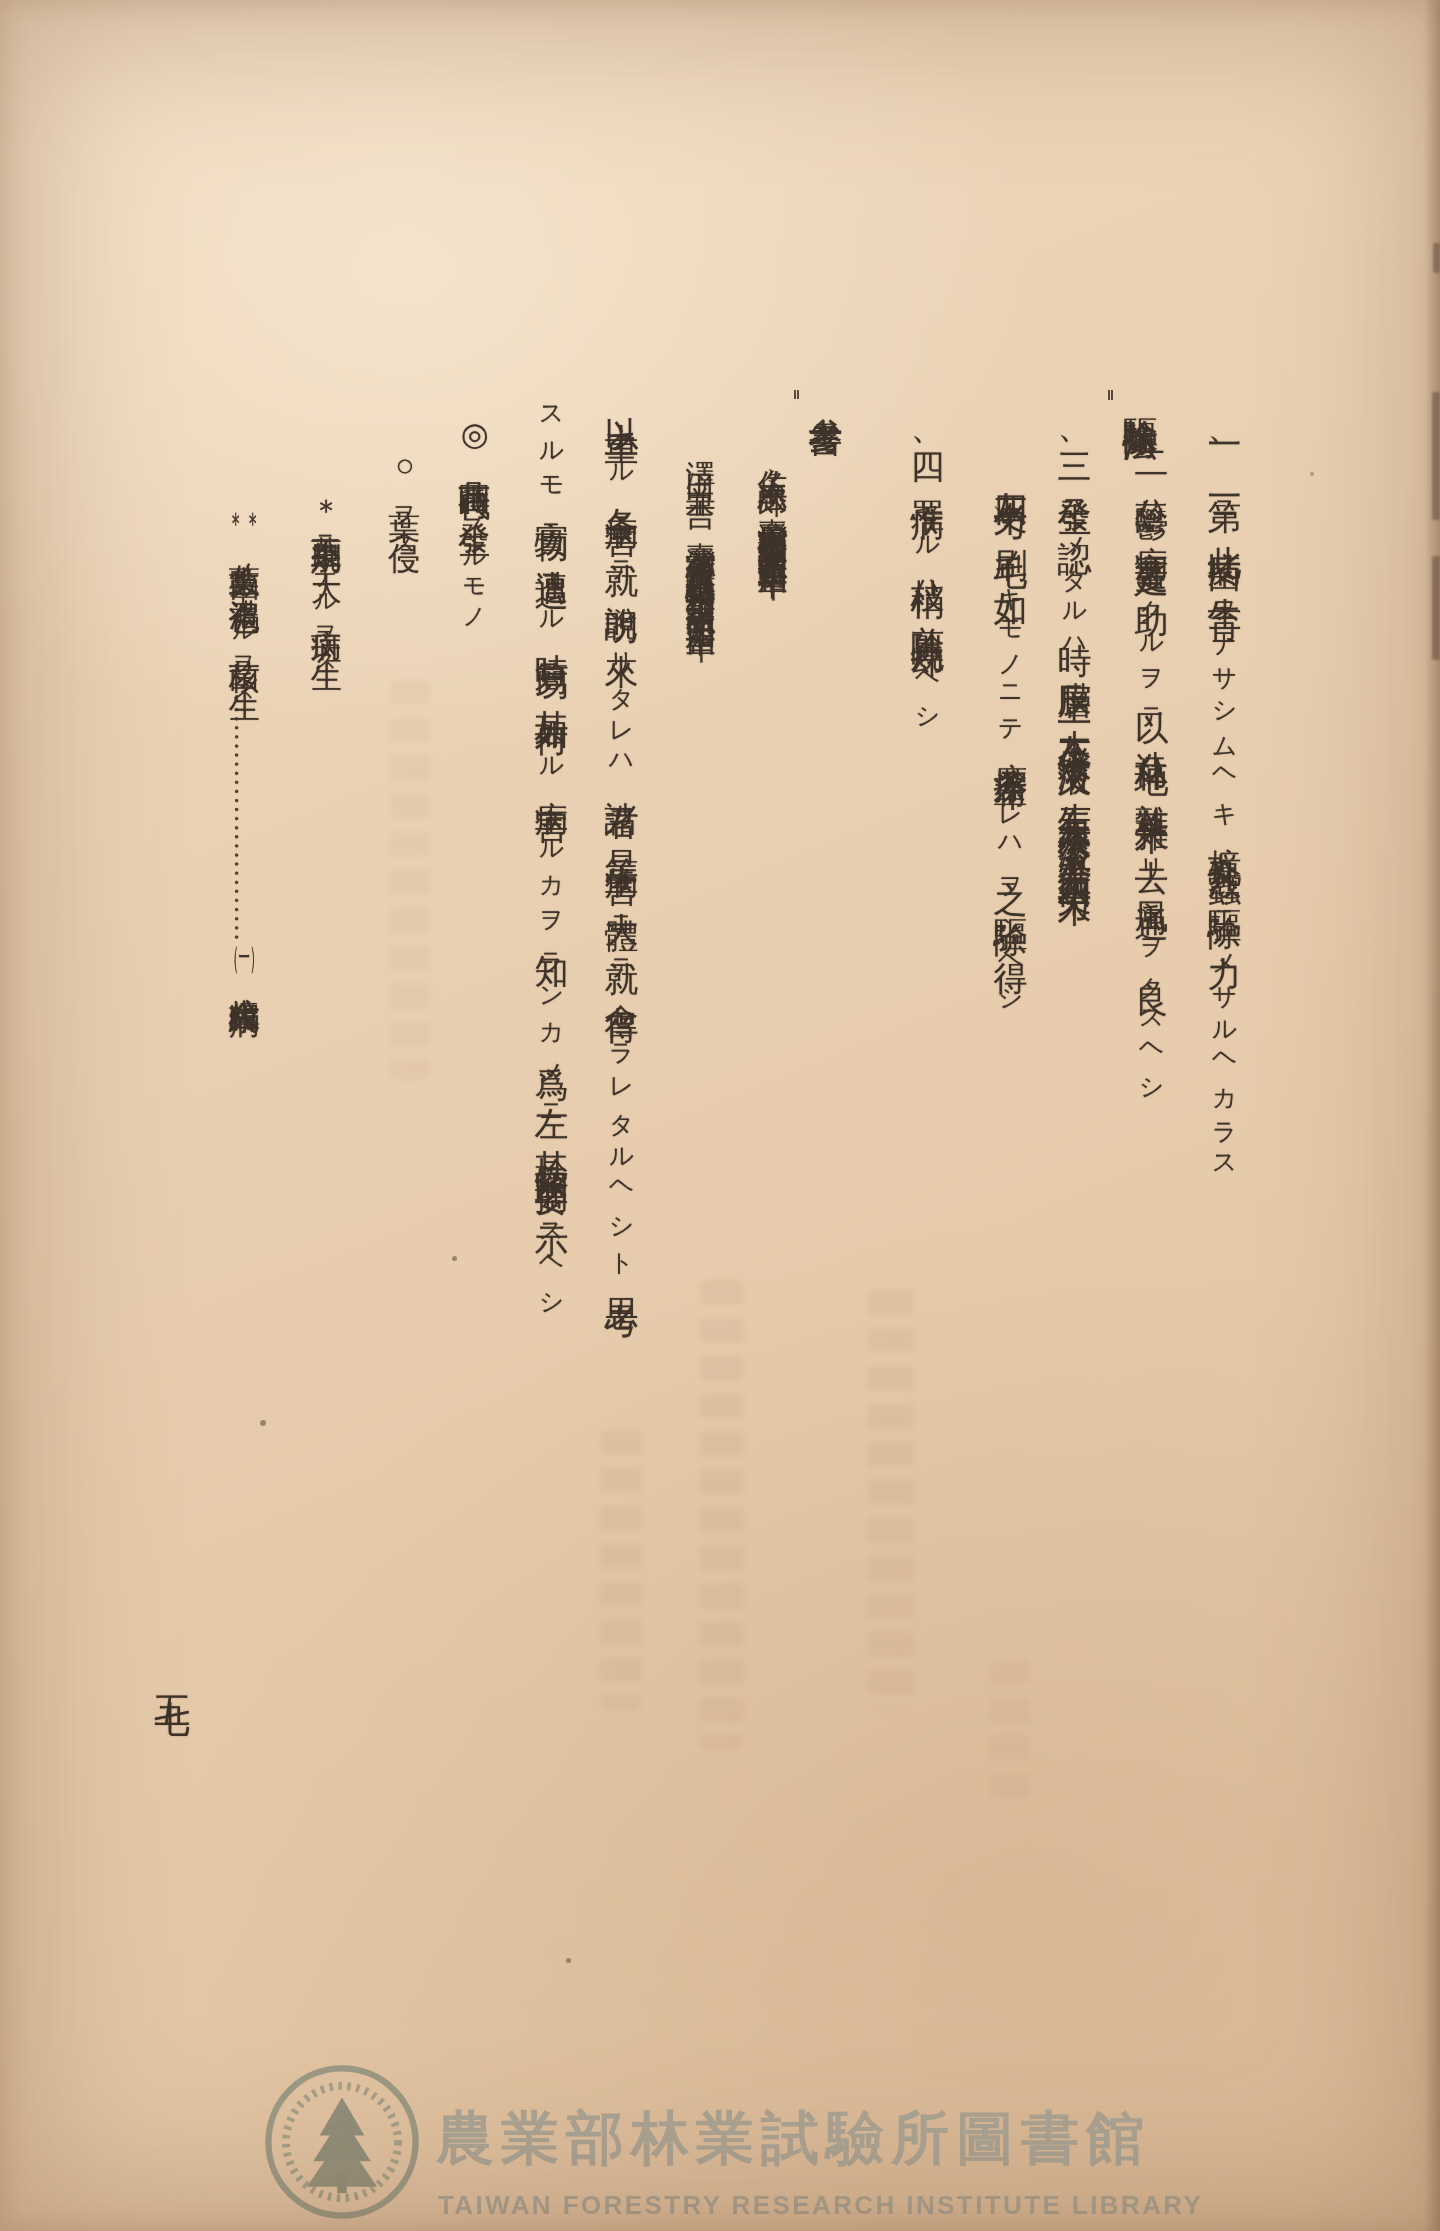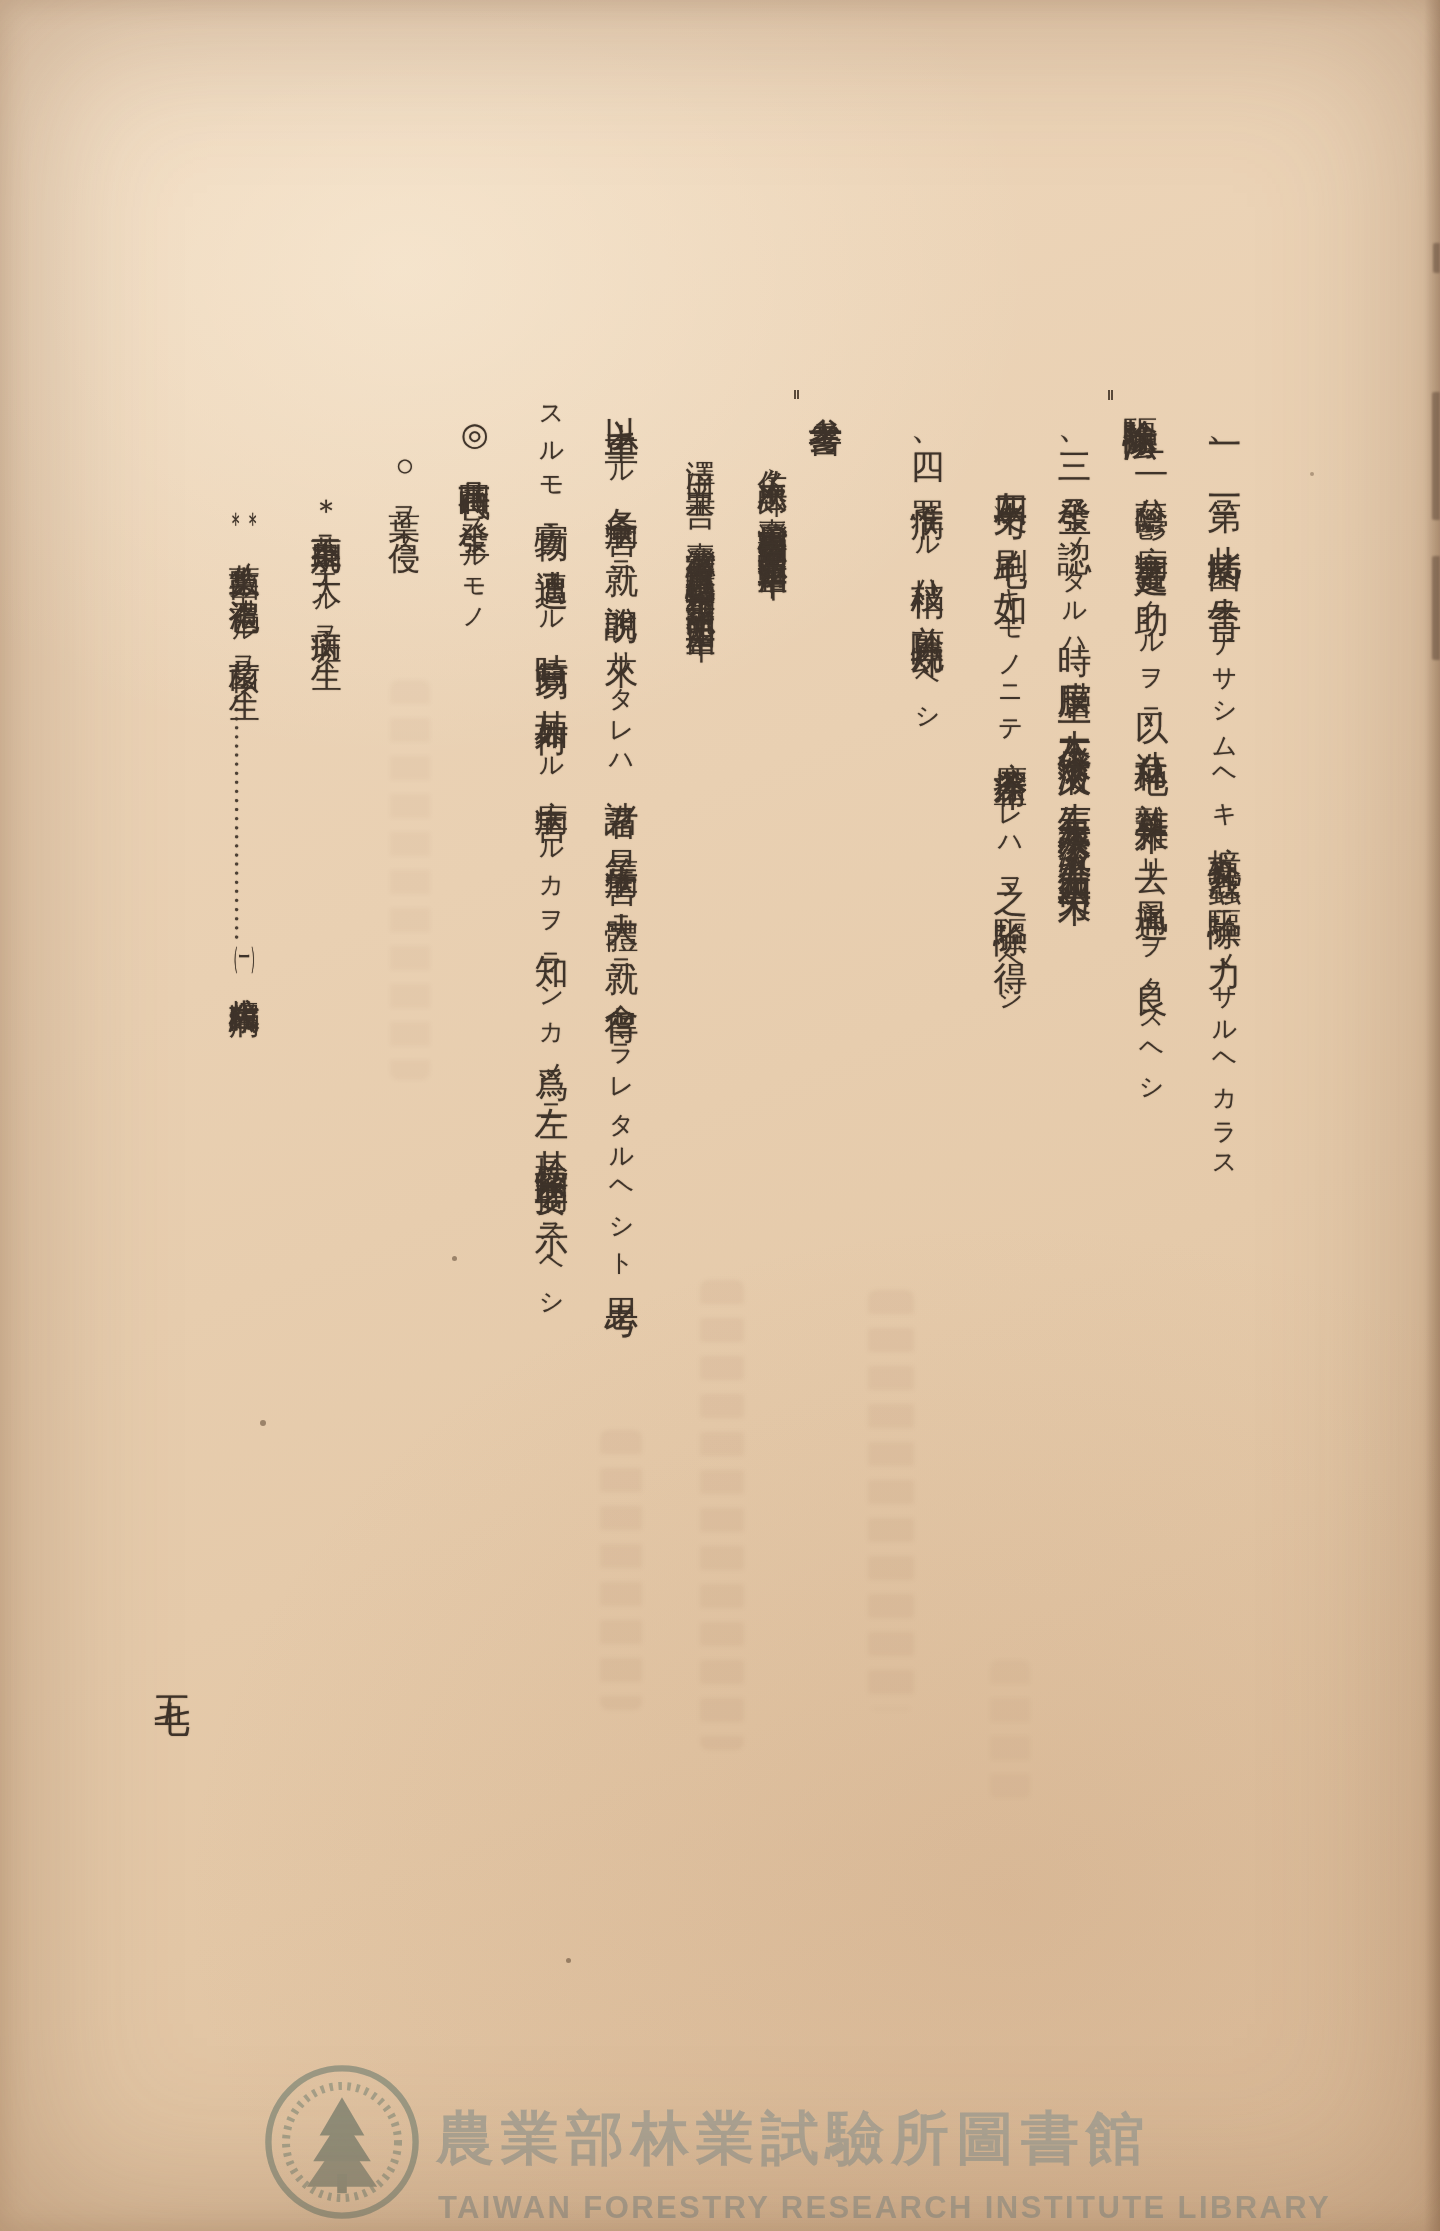--- a/index.html
+++ b/index.html
@@ -84,21 +84,21 @@
   .stamp{position:absolute;left:0;top:0;width:100%;height:100%;pointer-events:none;}
   .stamp-logo{position:absolute;left:262px;top:2062px;width:160px;height:160px;opacity:.8;}
   .stamp-cjk{
     position:absolute;left:436px;top:2104px;
     font-size:58px;letter-spacing:7px;line-height:1.2;
     color:#a6a193;opacity:.9;font-weight:bold;
     font-family:"Liberation Serif","DejaVu Serif",serif;
   }
   .stamp-latin{
     position:absolute;left:438px;top:2190px;
-    font-size:31px;letter-spacing:2.4px;font-weight:bold;
+    font-size:26px;letter-spacing:2.4px;font-weight:bold;
     color:#a39e90;opacity:.88;
     font-family:"Liberation Sans","DejaVu Sans",sans-serif;
   }
 </style>
 </head>
 <body>
 
 <div class="page">
 
   <div class="edge-shade"></div>

